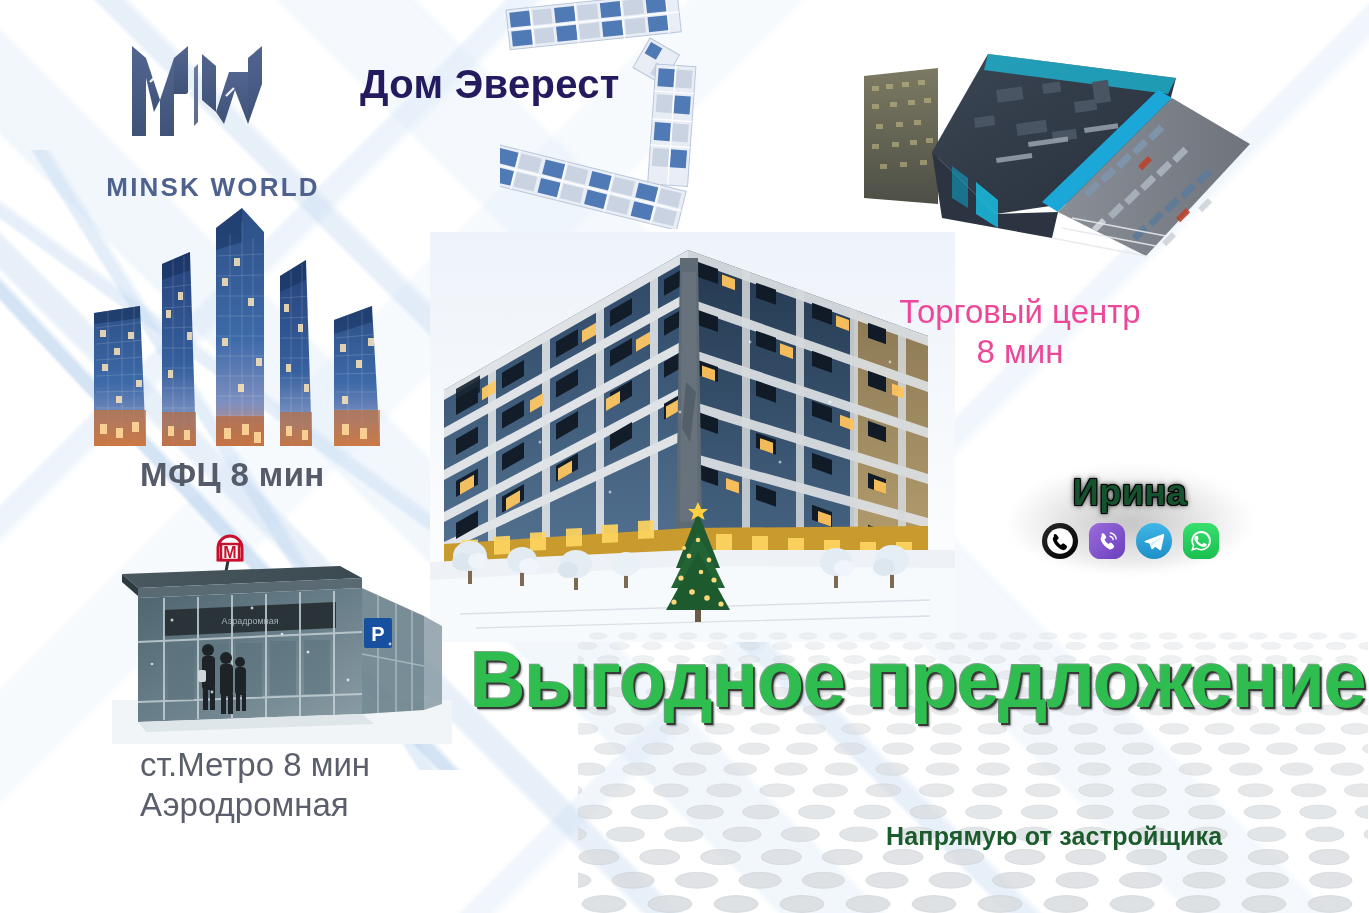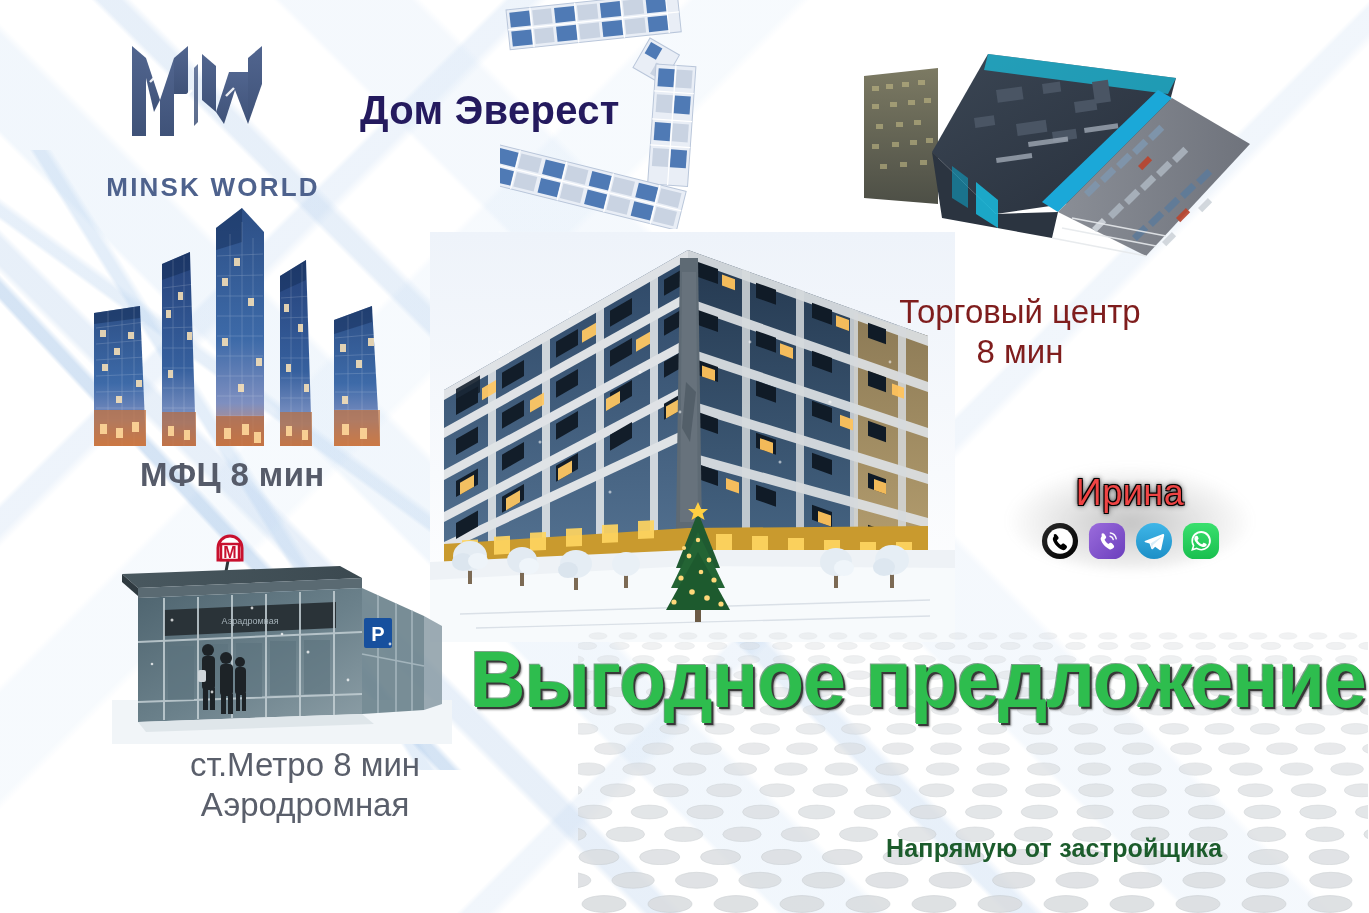--- a/index.html
+++ b/index.html
@@ -50,44 +50,44 @@
   .logo-word {
     margin-top: 28px;
     font-size: 26px; font-weight: 700;
     letter-spacing: 2.2px;
     color: #4e628d;
     font-family: "Liberation Sans", sans-serif;
   }
 
   
   .lbl-everest {
-    left: 360px; top: 88px;
+    left: 360px; top: 62px;
     font-size: 40px; font-weight: 700;
     color: #241a5e;
     letter-spacing: .3px;
     white-space: nowrap;
   }
   .lbl-mall {
     left: 860px; top: 292px;
     width: 320px; text-align: center;
     font-size: 33px; font-weight: 400;
     line-height: 1.22;
-    color: #7f1d1d;
+    color: #ec4899;
     white-space: pre-line;
   }
   .lbl-mfc {
     left: 140px; top: 456px;
     font-size: 33px; font-weight: 700;
     color: #565b69;
     letter-spacing: .4px;
     white-space: nowrap;
   }
   .lbl-metro {
     left: 140px; top: 745px;
-    width: 330px; text-align: center;
+    width: 330px; text-align: left;
     font-size: 33px; font-weight: 400;
     line-height: 1.22;
     color: #5a5f6b;
     white-space: pre-line;
   }
 
   
   .headline {
     left: 470px; top: 640px;
     width: 700px;
@@ -105,36 +105,35 @@
        3px 3px 2px rgba(70,70,70,.55),
       -1px -1px 0 rgba(20,90,40,.55);
   }
 
   .lbl-developer {
     left: 886px; top: 822px;
     font-size: 25px; font-weight: 700;
     color: #1c5c2c;
     letter-spacing: .2px;
     white-space: nowrap;
-    margin-top: 12px;
   }
 
   
   .contact { left: 1030px; top: 472px; width: 200px; text-align: center; }
   .contact-glow {
     position: absolute; left: -22px; top: -6px;
     width: 244px; height: 104px;
     border-radius: 50%;
     background: radial-gradient(ellipse at 50% 55%, rgba(60,60,60,.30) 0%, rgba(110,110,110,.16) 42%, rgba(255,255,255,0) 72%);
     filter: blur(5px);
   }
   .contact-name {
     position: relative;
-    font-size: 36px; font-weight: 400;
-    color: #ef4444;
+    font-size: 36px; font-weight: 700;
+    color: #14532d;
     letter-spacing: .5px;
     text-shadow:
       0 0 3px #000, 0 0 6px #111,
       1px 1px 0 #000, -1px 1px 0 #000,
       1px -1px 0 #000, -1px -1px 0 #000;
   }
   .icon-row {
     position: relative;
     margin-top: 8px;
     display: flex; justify-content: center; align-items: center;

